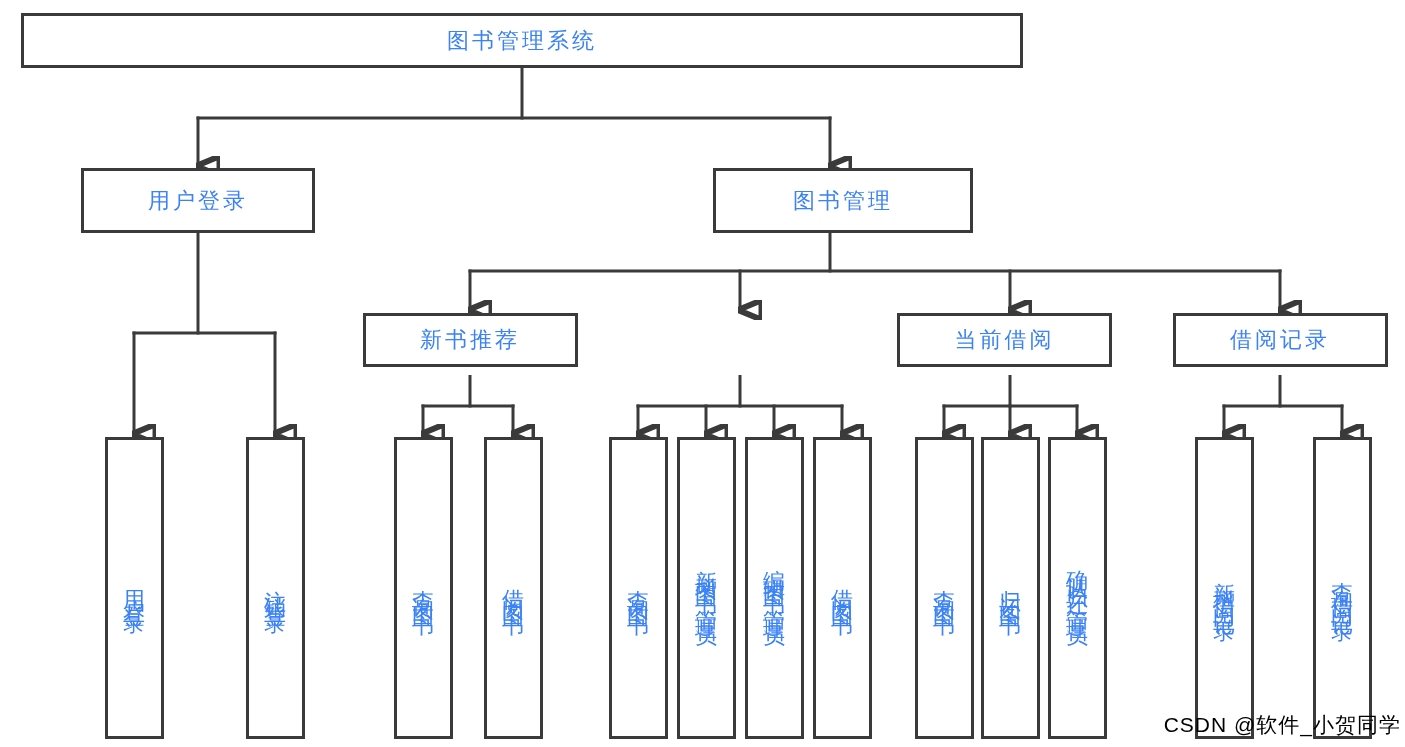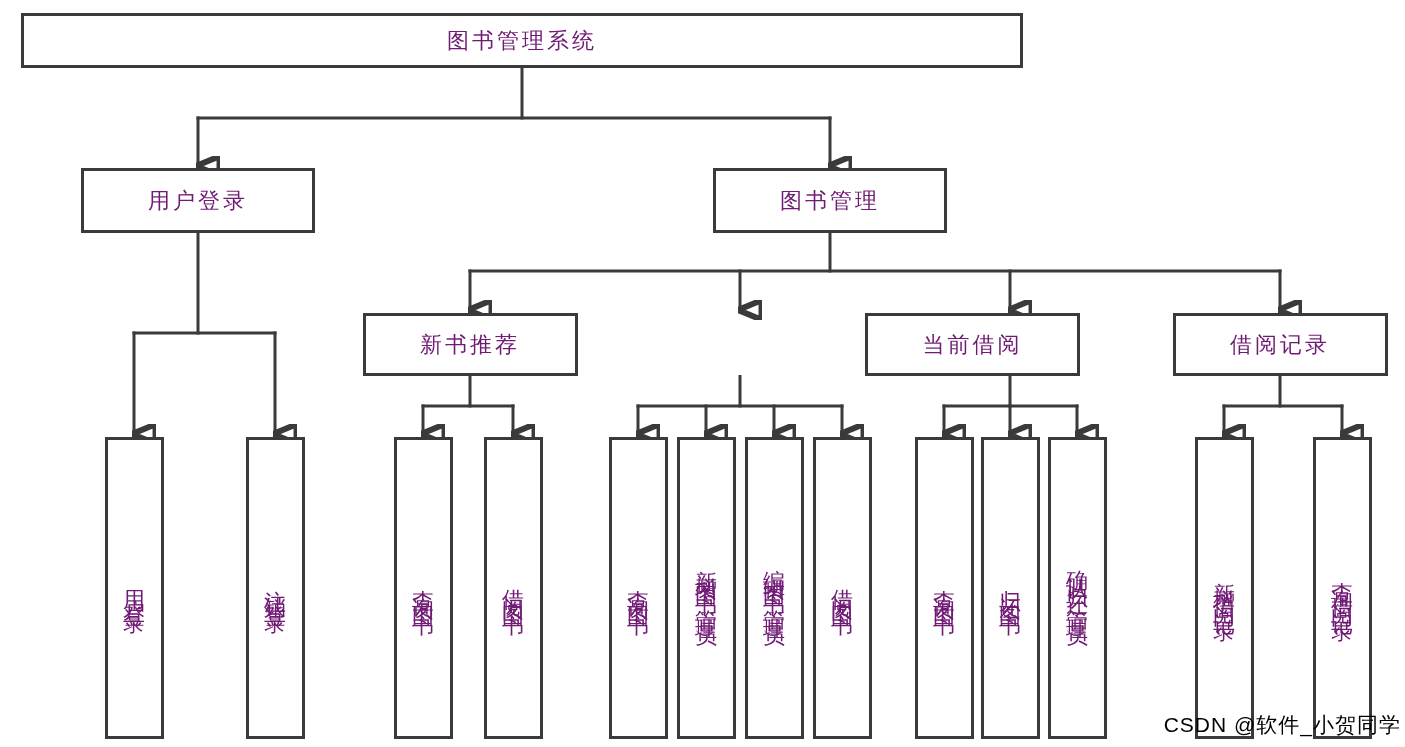--- a/index.html
+++ b/index.html
@@ -24,36 +24,36 @@
   }
   .node {
     position: absolute;
     box-sizing: border-box;
     border: 3px solid #3a3a3a;
     background: #ffffff;
     display: flex;
     align-items: center;
     justify-content: center;
     z-index: 2;
-    color: #701a75;
+    color: #3b82f6;
   }
   .node .lbl {
     font-size: 22px;
     letter-spacing: 3px;
     line-height: 1;
     white-space: nowrap;
   }
   
   .n-root   { left: 21px;   top: 13px;  width: 1002px; height: 55px; }
   .n-l2a    { left: 81px;   top: 168px; width: 234px;  height: 65px; }
-  .n-l2b    { left: 713px;  top: 168px; width: 234px;  height: 65px; }
-  .n-l3     { top: 313px; width: 215px; height: 63px; }
+  .n-l2b    { left: 713px;  top: 168px; width: 260px;  height: 65px; }
+  .n-l3     { top: 313px; width: 215px; height: 54px; }
   .n-l3a    { left: 362.5px; }
   .n-l3b    { left: 632.5px; }
-  .n-l3c    { left: 865px; justify-content: center; }
+  .n-l3c    { left: 897px; justify-content: center; }
   .n-l3d    { left: 1172.5px; }
   
   .leaf  { top: 437px; width: 59px; height: 302px; }
   .leaf .lbl {
     writing-mode: vertical-rl;
     text-orientation: mixed;
     font-size: 22px;
     letter-spacing: 8px;
     line-height: 1;
     white-space: nowrap;

